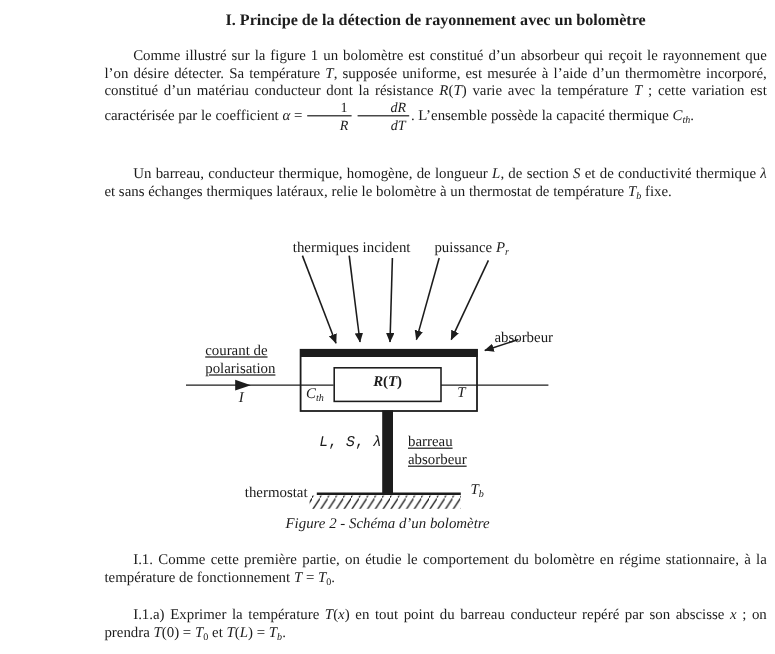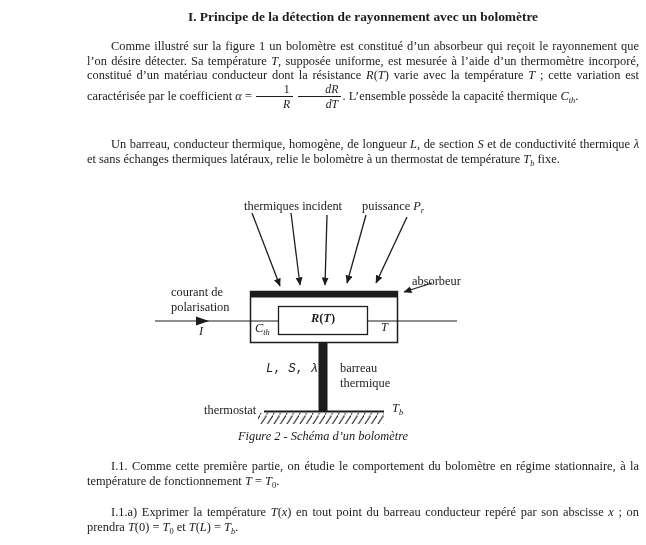--- a/index.html
+++ b/index.html
@@ -30,21 +30,21 @@
   .frac{
     display:inline-block;vertical-align:middle;
     text-align:center;font-size:0.95em;line-height:1.12;
     padding:0 1px;
   }
   .frac .num{display:block;border-bottom:1.2px solid currentColor;padding:0 3px 0.5px;}
   .frac .den{display:block;padding:0.5px 3px 0;}
   .fig{top:195px;left:0;width:646px;height:250px;}
   .fig svg{position:absolute;top:0;left:0;}
   .figlabel{position:absolute;font-size:12.4px;line-height:15px;white-space:nowrap;}
-  .wrap{white-space:normal;}
+  .wrap{white-space:normal;text-decoration:underline;}
   .caption{
     position:absolute;top:234px;left:0;width:646px;
     text-align:center;font-size:12.4px;
   }
 </style>
 </head>
 <body>
 
 <div class="page">
 
@@ -91,21 +91,21 @@
 
     <div class="figlabel" style="left:244px;top:4px;">thermiques incident</div>
     <div class="figlabel" style="left:362px;top:4px;text-align:center;"><span>puissance </span><span class="it">P</span><sub class="it">r</sub></div>
     <div class="figlabel" style="left:412px;top:79px;">absorbeur</div>
     <div class="figlabel wrap" style="left:171px;top:90px;width:70px;">courant de polarisation</div>
     <div class="figlabel" style="left:199px;top:129px;"><span class="it">I</span></div>
     <div class="figlabel" style="left:255px;top:126px;"><span class="it">C</span><sub class="it">th</sub></div>
     <div class="figlabel" style="left:278px;top:116px;width:90px;text-align:center;font-weight:bold;"><span class="it">R</span><span>(</span><span class="it">T</span><span>)</span></div>
     <div class="figlabel" style="left:381px;top:125px;"><span class="it">T</span></div>
     <div class="figlabel" style="left:266px;top:167px;width:46px;text-align:right;font-family:Liberation Mono, monospace;"><span class="it">L</span><span>, </span><span class="it">S</span><span>, </span><span class="it">λ</span></div>
-    <div class="figlabel wrap" style="left:340px;top:166px;width:80px;">barreau thermique</div>
+    <div class="figlabel wrap" style="left:340px;top:166px;width:80px;">barreau absorbeur</div>
     <div class="figlabel" style="left:204px;top:208px;">thermostat</div>
     <div class="figlabel" style="left:392px;top:206px;"><span class="it">T</span><sub class="it">b</sub></div>
     <div class="caption"><span class="it">Figure 2 - Schéma d’un bolomètre</span></div>
   </div>
 
   <div class="abs para" style="top:459px;"><span class="bf">I.1.</span><span> Comme cette première partie, on étudie le comportement du bolomètre en régime stationnaire, à la température de fonctionnement </span><span class="it">T</span><span> = </span><span class="it">T</span><sub>0</sub><span>.</span></div>
 
   <div class="abs para" style="top:505px;"><span class="bf">I.1.a)</span><span> Exprimer la température </span><span class="it">T</span><span>(</span><span class="it">x</span><span>)</span><span> en tout point du barreau conducteur repéré par son abscisse </span><span class="it">x</span><span> ; on prendra </span><span class="it">T</span><span>(0) = </span><span class="it">T</span><sub>0</sub><span> et </span><span class="it">T</span><span>(</span><span class="it">L</span><span>) = </span><span class="it">T</span><sub class="it">b</sub><span>.</span></div>
 
 </div>

